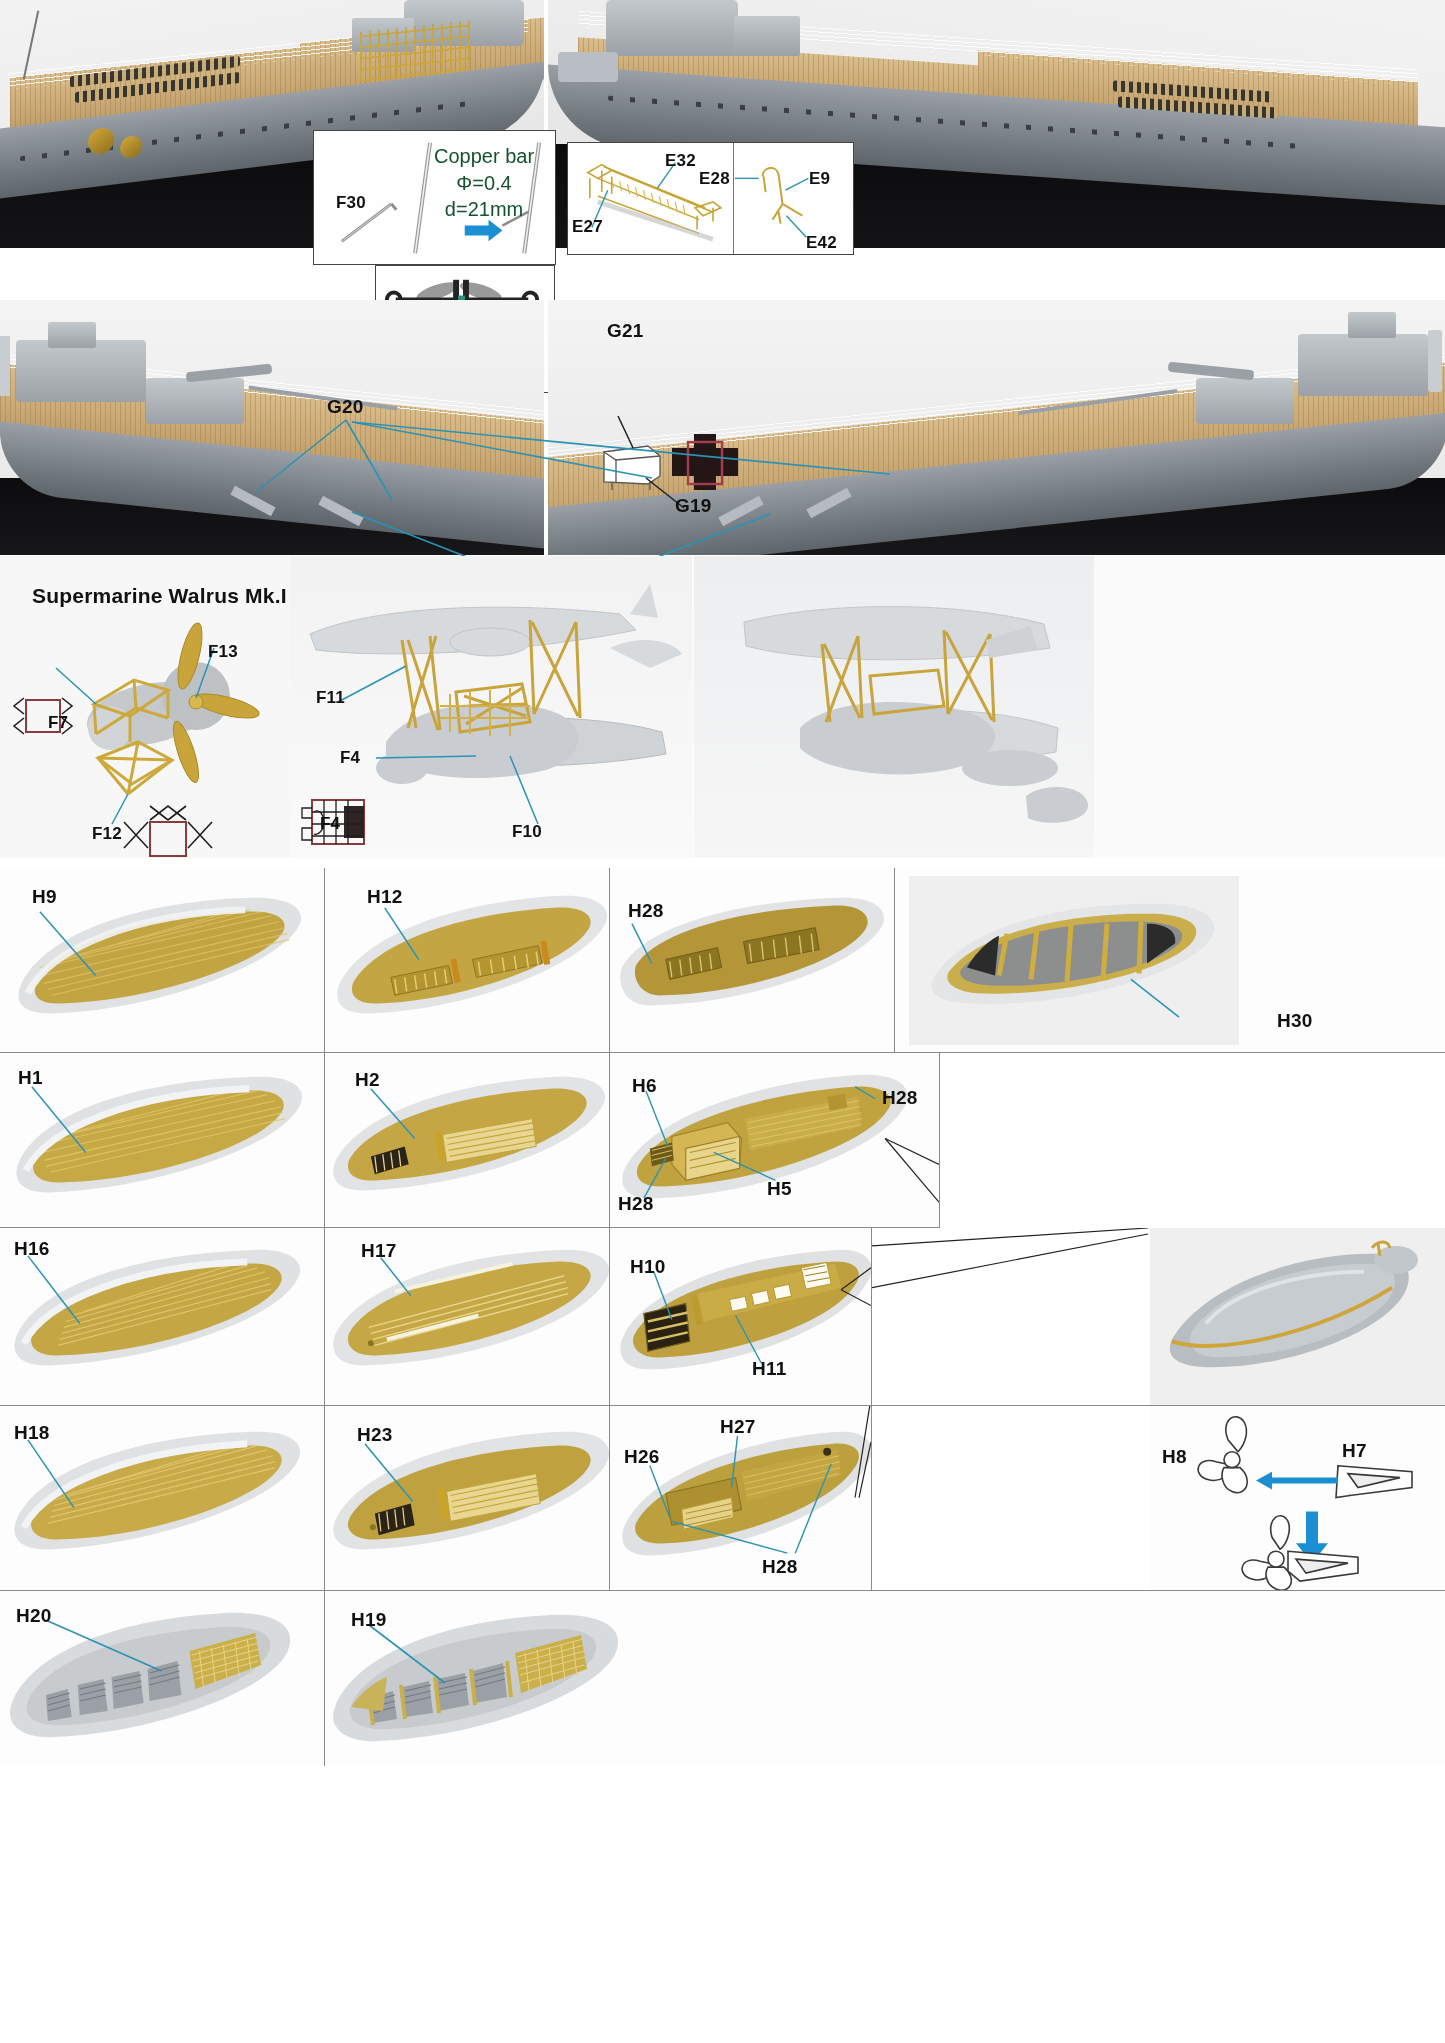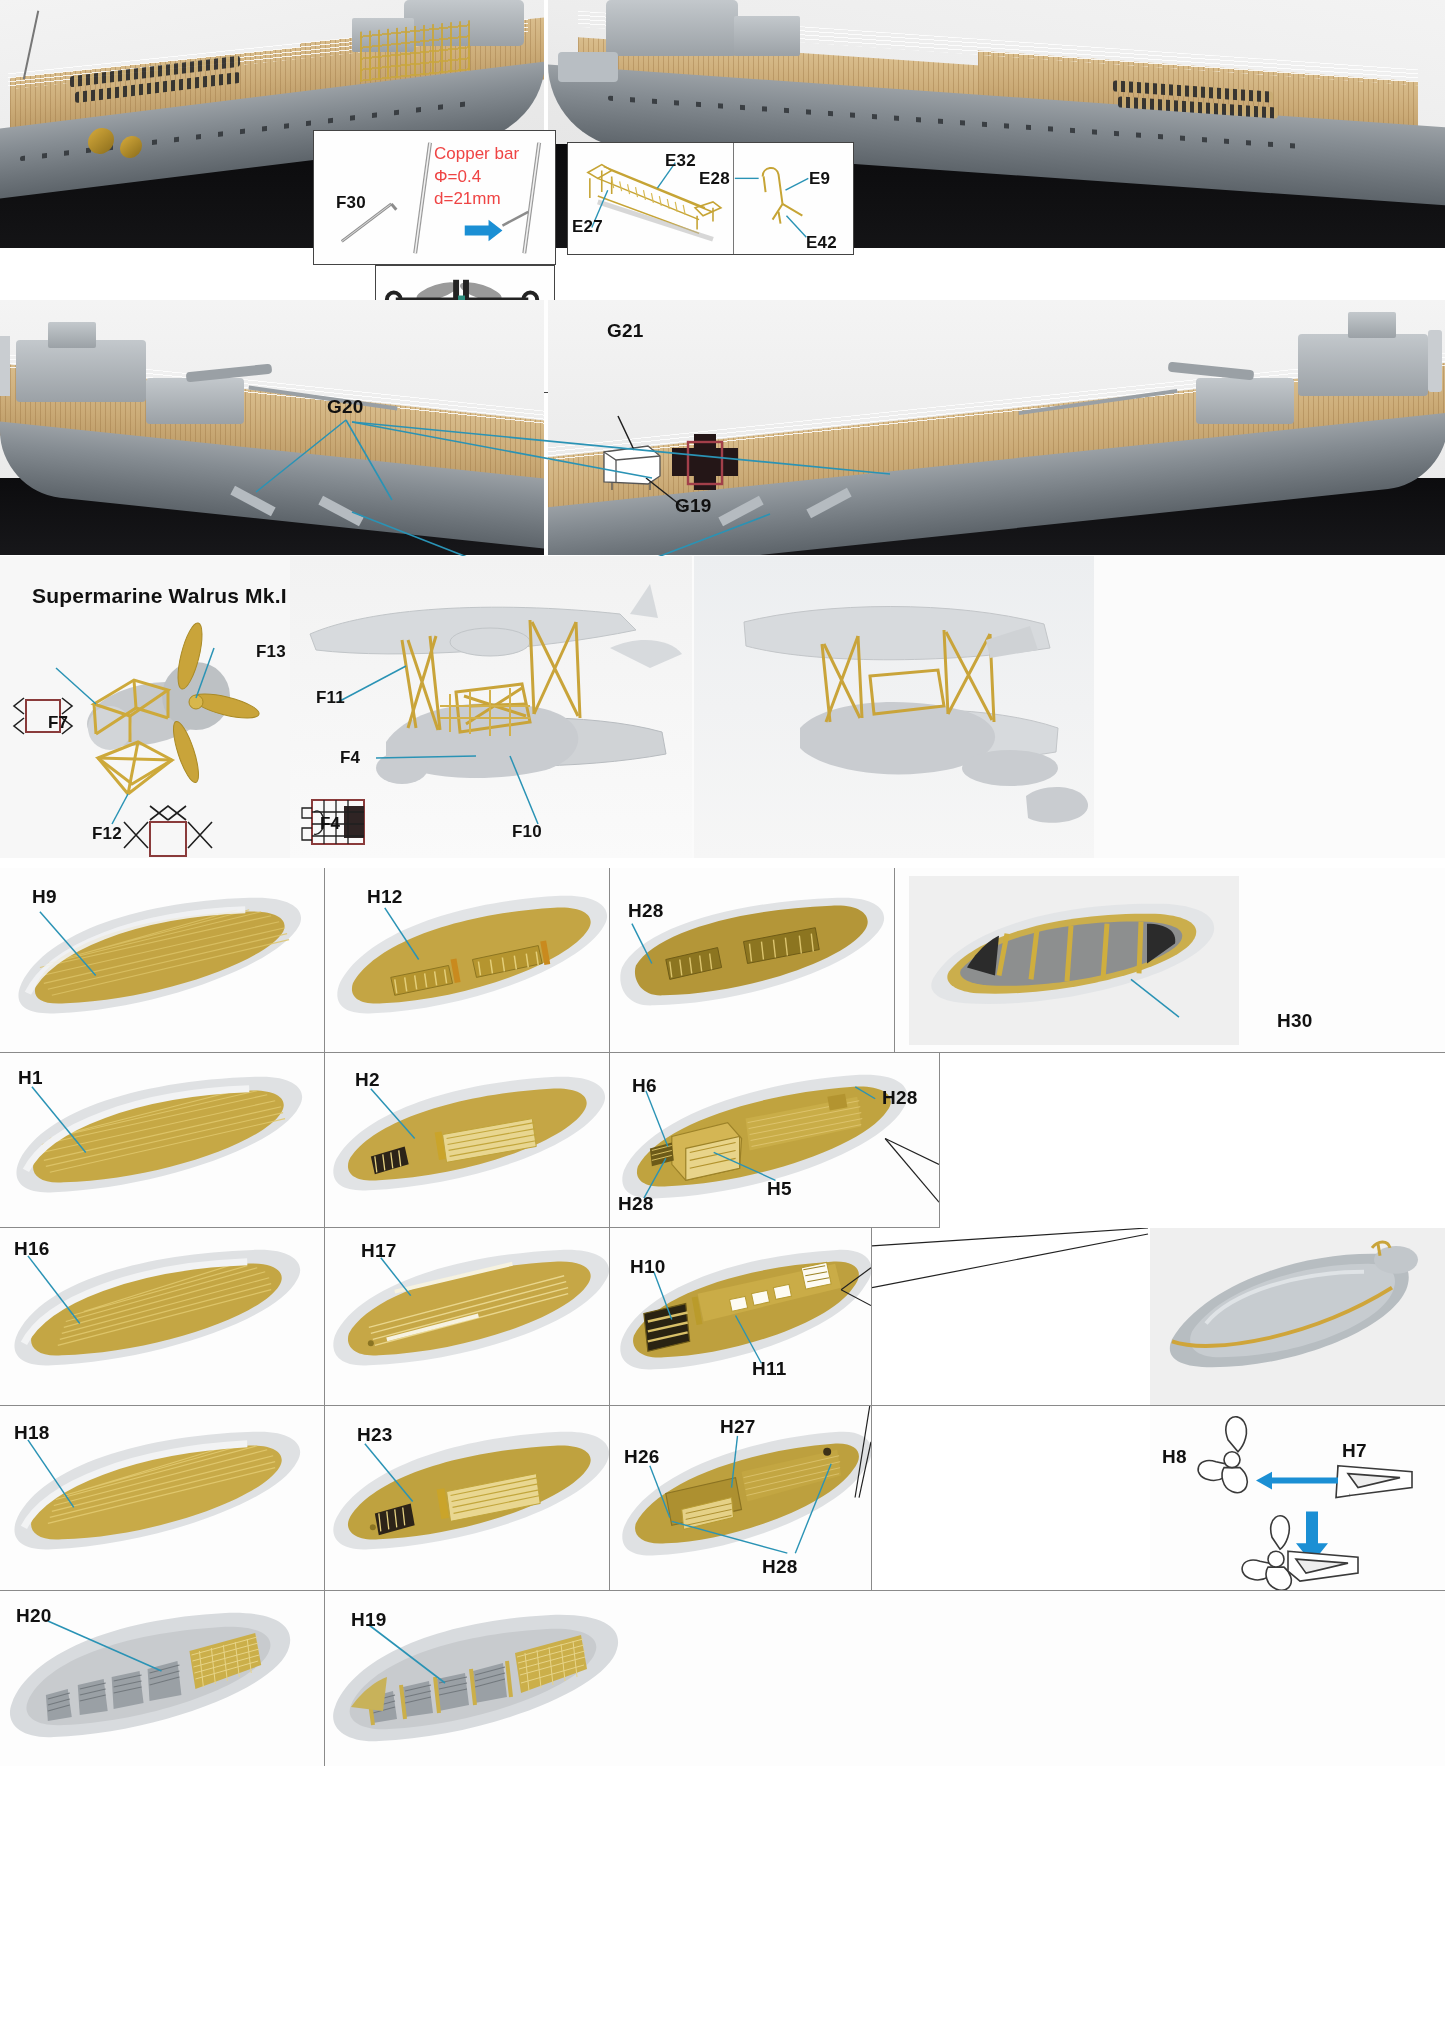--- a/index.html
+++ b/index.html
@@ -104,21 +104,21 @@
   .boat-cell.nb-b { border-bottom:none;text-align:right; }
 
   
   #page-badge {
     position:absolute; right:22px; top:14px;
     width:46px; height:46px; border-radius:50%;
     background:#7d6fc0; color:#fff;
     display:flex; align-items:center; justify-content:center;
     font-size:28px; font-weight:bold;
   }
-  .small-note { position:absolute; font-size:17px; color:#ef4444; line-height:1.33; }
+  .small-note { position:absolute; font-size:20px; color:#14532d; line-height:1.33;text-align:center; }
 </style>
 </head>
 <body>
 
 <div id="sheet">
 
   <div id="page-badge">
     <span>5</span>
   </div>
 
@@ -369,21 +369,21 @@
       </svg>
 
       <svg class="abs" style="left:120px; top:248px; width:96px; height:54px;" viewBox="0 0 96 54">
         <rect x="30" y="18" width="36" height="34" fill="none" stroke="#8a3b3b" stroke-width="2"></rect>
         <path d="M30 16 L48 2 L66 16" stroke="#1f1f1f" stroke-width="1.6" fill="none"></path>
         <path d="M30 2 L48 16 M48 16 L66 2" stroke="#1f1f1f" stroke-width="1.6" fill="none"></path>
         <path d="M4 18 L28 44 M4 44 L28 18" stroke="#1f1f1f" stroke-width="1.6"></path>
         <path d="M68 18 L92 44 M68 44 L92 18" stroke="#1f1f1f" stroke-width="1.6"></path>
       </svg>
       <div class="label lbl-sm" style="left:48px;  top:112px;margin-top:45px;">F7</div>
-      <div class="label lbl-sm" style="left:208px; top:86px;margin-left:48px;">F13</div>
+      <div class="label lbl-sm" style="left:208px; top:86px;">F13</div>
       <div class="label lbl-sm" style="left:92px;  top:268px;">F12</div>
     </div>
 
     <div class="walrus-photo" id="walrus-photo-2">
       <svg class="lead" viewBox="0 0 402 302" preserveAspectRatio="none">
 
         <g fill="#d7dadd" stroke="#c1c5c8" stroke-width="1">
           <path d="M20 78 C80 52, 200 44, 330 58 L346 74 C250 94, 110 104, 26 94 Z"></path>
           <ellipse cx="200" cy="86" rx="40" ry="14"></ellipse>
         </g>

